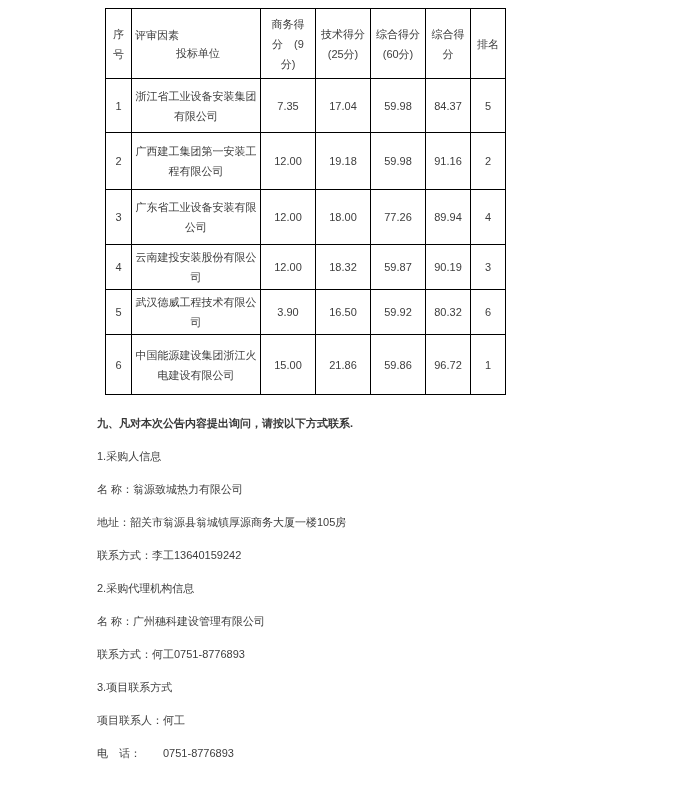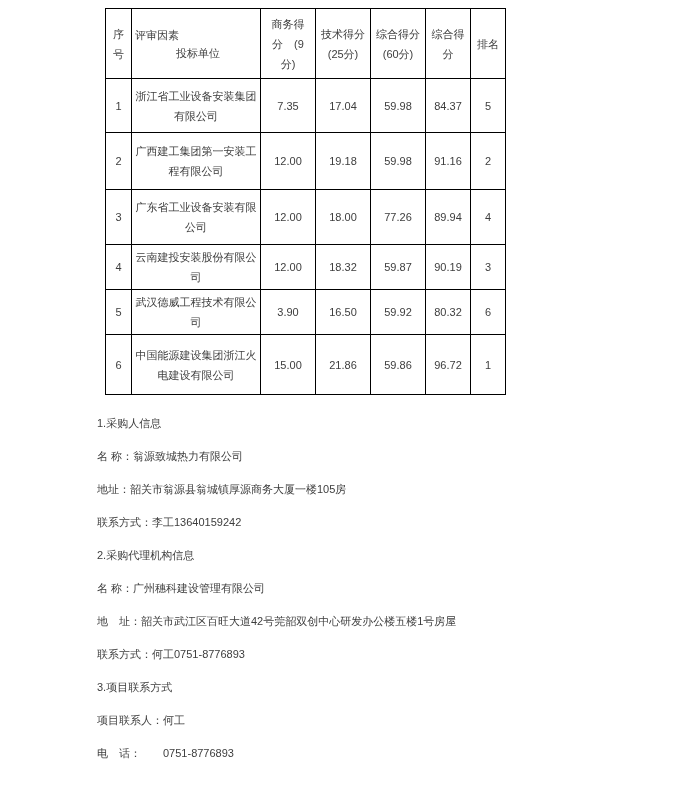--- a/index.html
+++ b/index.html
@@ -158,29 +158,29 @@
         <td>15.00</td>
         <td>21.86</td>
         <td>59.86</td>
         <td>96.72</td>
         <td>1</td>
       </tr>
     </tbody>
   </table>
 
   <div class="text-block">
+    <p class="bold">九、凡对本次公告内容提出询问，请按以下方式联系.</p>
 
     <p>1.采购人信息</p>
     <p>名 称：翁源致城热力有限公司</p>
     <p>地址：韶关市翁源县翁城镇厚源商务大厦一楼105房</p>
     <p>联系方式：李工13640159242</p>
 
     <p>2.采购代理机构信息</p>
     <p>名 称：广州穗科建设管理有限公司</p>
-    <p>地　址：韶关市武江区百旺大道42号莞韶双创中心研发办公楼五楼1号房屋</p>
     <p>联系方式：何工0751-8776893</p>
 
     <p>3.项目联系方式</p>
     <p>项目联系人：何工</p>
     <p>电　话：　　0751-8776893</p>
   </div>
 
 </div>
 
 </body></html>

